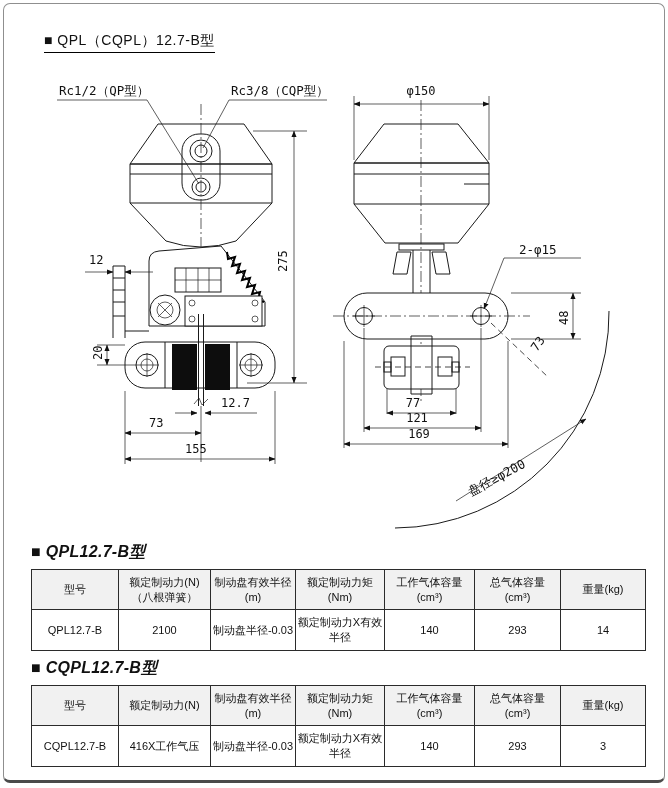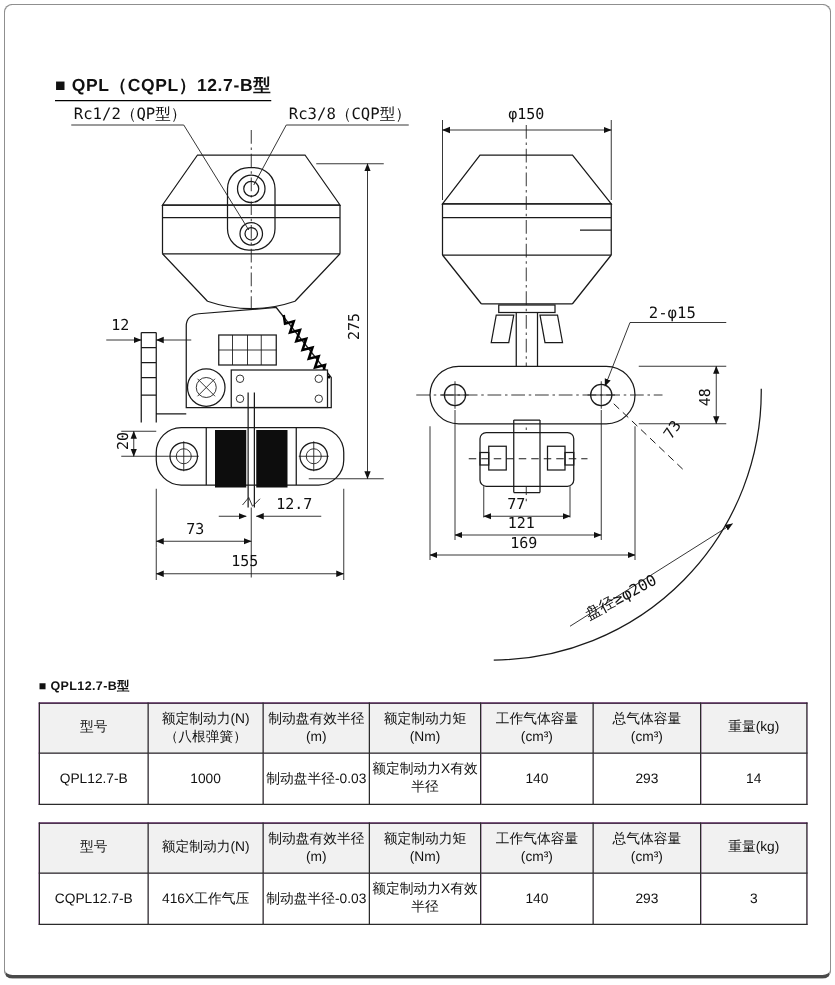--- a/index.html
+++ b/index.html
@@ -6,38 +6,38 @@
   html,body { background:#ffffff; width:668px; height:788px; font-family:"Liberation Sans", sans-serif; color:#111; }
   .page {
     position:absolute; left:3px; top:3px; width:662px; height:780px;
     background:#fff;
     border:1.5px solid #8f8f8f;
     border-bottom:3px solid #4a4a4a;
     border-radius:7px;
   }
   .page-title {
     position:absolute; left:40px; top:28px;
-    font-size:14px; font-weight:bold; letter-spacing:0.5px;
-    border-bottom:1.5px solid #000; padding-bottom:2px;margin-top:28px;
+    font-size:14px; font-weight:normal; letter-spacing:0.5px;
+    border-bottom:1.5px solid #000; padding-bottom:2px;
   }
   svg.drawing { position:absolute; left:21px; top:72px; }
   svg .geo   { stroke:#1a1a1a; stroke-width:1; fill:none; }
   svg .geow  { stroke:#1a1a1a; stroke-width:1; fill:#ffffff; }
   svg .thin  { stroke:#1a1a1a; stroke-width:0.7; fill:none; }
   svg .cline { stroke:#1a1a1a; stroke-width:0.7; fill:none; stroke-dasharray:11 3 2 3; }
   svg .dash  { stroke:#1a1a1a; stroke-width:0.8; fill:none; stroke-dasharray:6 4; }
   svg .spring{ stroke:#000; stroke-width:2; fill:none; }
   svg .pad   { fill:#0d0d0d; stroke:none; }
   svg text.dim { font-family:"DejaVu Sans Mono", monospace; font-size:12px; fill:#111; }
   svg text.lbl { font-family:"DejaVu Sans Mono", monospace; font-size:12.5px; fill:#111; }
   .section { position:absolute; left:27px; width:616px; }
-  .section-title { font-size:10px; font-weight:bold; margin-bottom:6px; letter-spacing:0.3px; }
+  .section-title { font-size:16px; font-weight:bold; margin-bottom:6px; letter-spacing:0.3px;font-style:italic; }
   table.spec {
     border-collapse:collapse; table-layout:fixed; width:614px;
-    font-size:11px; background:#a21caf;
+    font-size:11px; background:#15803d;
     border:1.5px solid #2b2b2b;
   }
   table.spec th, table.spec td {
     border:1px solid #2b2b2b;
     text-align:center; vertical-align:middle;
     padding:3px 1px; white-space:pre-line; line-height:1.35;
     font-weight:normal;
   }
   table.spec thead th { background:#f1f1f1; height:40px; }
   table.spec tbody td { height:41px; background:#fff; }
@@ -236,32 +236,33 @@
             <th>工作气体容量
 (cm³)</th>
             <th>总气体容量
 (cm³)</th>
             <th>重量(kg)</th>
           </tr>
         </thead>
       <tbody>
           <tr>
             <td>QPL12.7-B</td>
-            <td>1000</td>
+            <td>2100</td>
             <td>制动盘半径-0.03</td>
             <td>额定制动力X有效半径</td>
             <td>140</td>
             <td>293</td>
             <td>14</td>
           </tr>
         </tbody>
     </table>
   </div>
 
   <div class="section" id="sec-cqpl">
+    <div class="section-title">■ CQPL12.7-B型</div>
     <table class="spec">
       <colgroup>
         <col style="width:87px">
           <col style="width:92px">
           <col style="width:85px">
         <col style="width:89px">
           <col style="width:90px">
           <col style="width:86px">
           <col style="width:85px">
       </colgroup>

